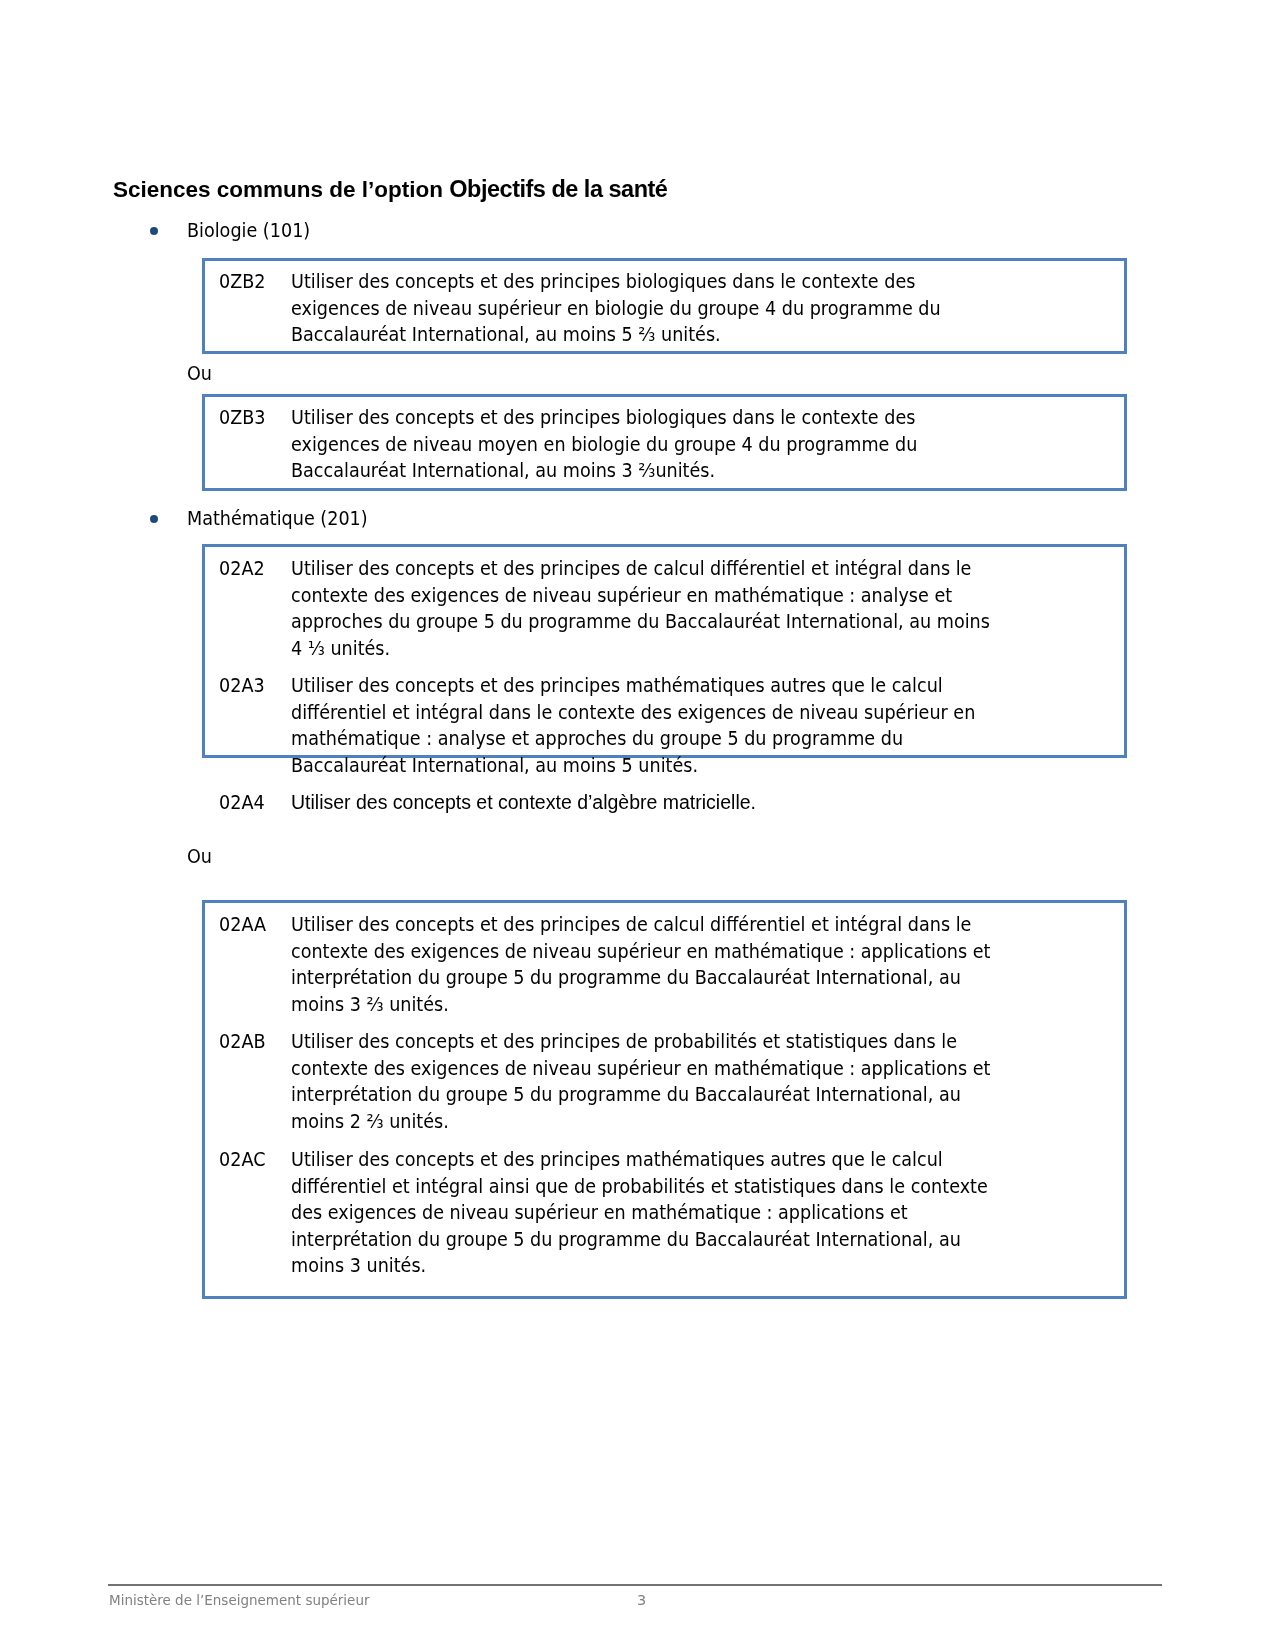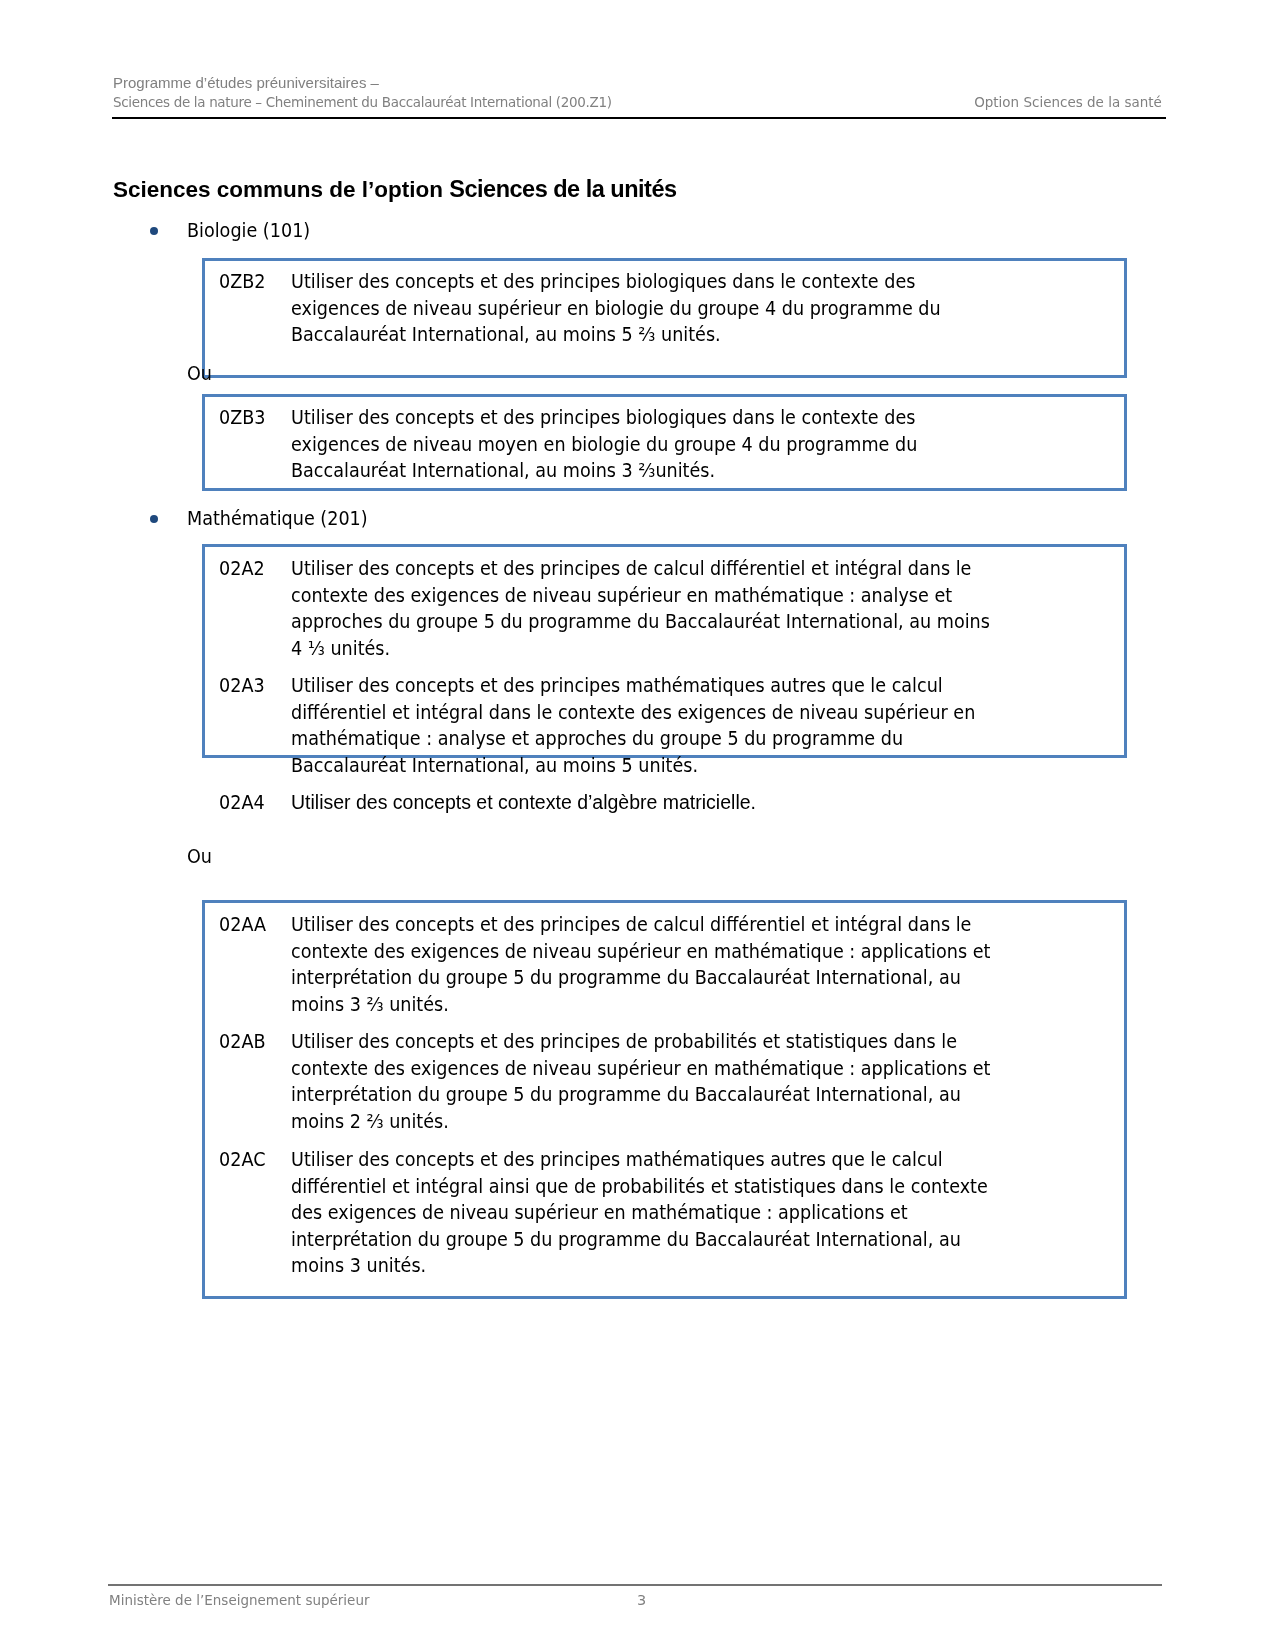--- a/index.html
+++ b/index.html
@@ -37,32 +37,27 @@
   .footer { position: absolute; left: 108px; top: 1584px; width: 1054px; border-top: 2px solid #737373; }
   .footer .left { position: absolute; left: 1px; top: 6px; font-size: 14.5px; color: #808080;
                   transform: scaleX(0.93); transform-origin: left; white-space: nowrap; }
   .footer .page-num { position: absolute; left: 529px; top: 6px; font-size: 14.5px; color: #808080; }
 </style>
 </head>
 <body>
 
 <div class="page">
 
-  <div class="header">
-    <div class="line1">Programme d’études préuniversitaires –</div>
-    <div class="line2">Sciences de la nature – Cheminement du Baccalauréat International (200.Z1)</div>
-    <div class="right">Option Sciences de la santé</div>
-  </div>
 
-  <div class="title"><span>Sciences communs de l’option </span><span class="strong">Sciences de la unités</span></div>
+  <div class="title"><span>Sciences communs de l’option </span><span class="strong">Objectifs de la santé</span></div>
 
   <div class="bullet" style="top:227px;"></div>
   <div class="bullet-label" style="top:218px;">Biologie (101)</div>
 
-  <div class="box" style="top:258px; height:120px;">
+  <div class="box" style="top:258px; height:96px;">
     <div class="obj" style="top:7px;">
       <div class="code">0ZB2</div>
       <div class="text">Utiliser des concepts et des principes biologiques dans le contexte des
 exigences de niveau supérieur en biologie du groupe 4 du programme du
 Baccalauréat International, au moins 5 ⅔ unités.</div>
     </div>
   </div>
 
   <div class="ou" style="top:361px;">Ou</div>
 

